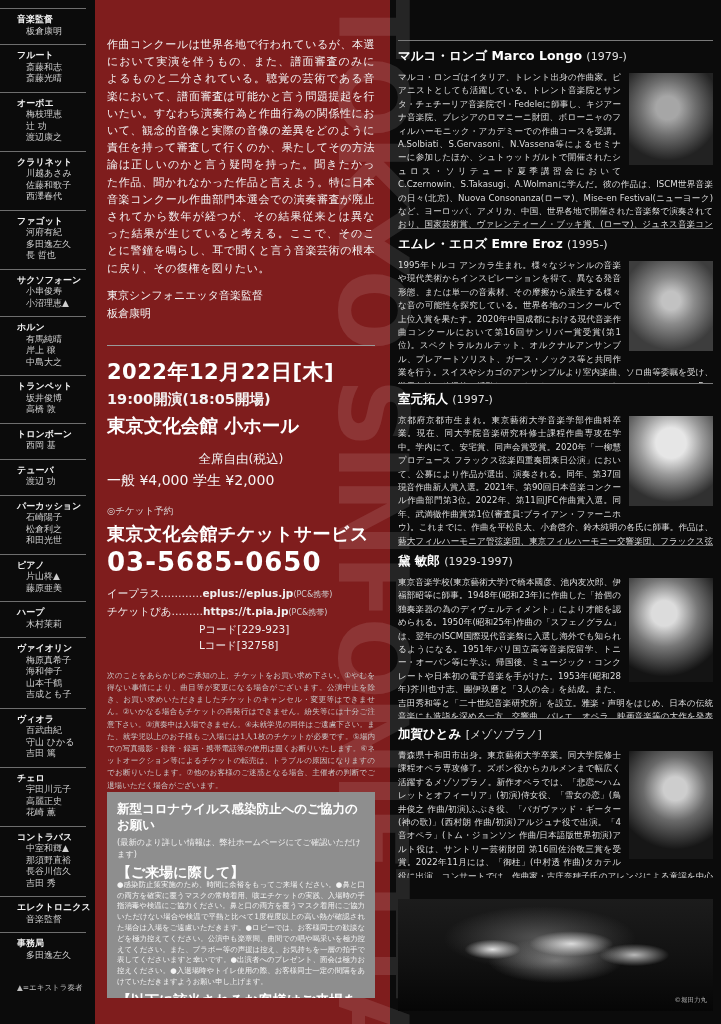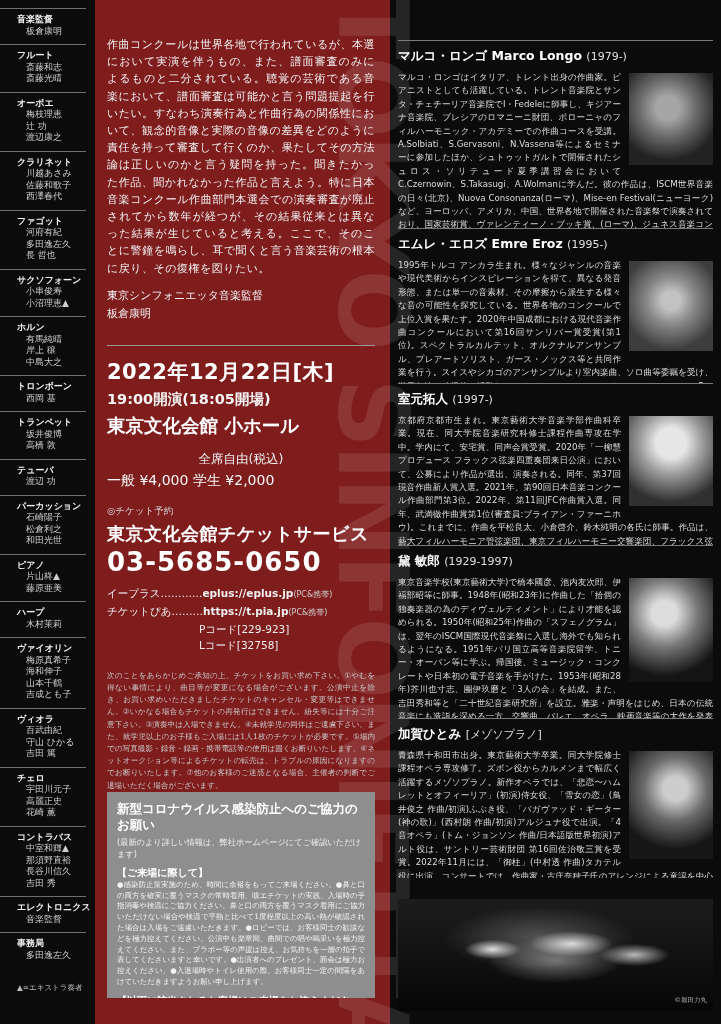--- a/index.html
+++ b/index.html
@@ -36,21 +36,21 @@
   .tphone { margin-top:1px; font-size:26px; font-weight:700; color:#fff; line-height:30px; letter-spacing:1px; }
   .outlets { margin-top:8px; }
   .orow { font-size:10.5px; color:#efefef; line-height:16px; white-space:nowrap; }
   .orow .url { font-weight:700; }
   .orow .note { font-size:8px; color:#cfcfcf; }
   .ocode { font-size:10.5px; color:#efefef; line-height:16px; padding-left:92px; }
   .tnotes { margin-top:17px; font-size:7.6px; line-height:12.2px; color:#c9c9c9; text-align:justify; }
   .covid { background:#8e8e8e; padding:9px 10px 8px 10px; height:206px; overflow:hidden; }
   .covid-title { font-size:12.5px; font-weight:700; color:#fff; line-height:16px; }
   .covid-sub { font-size:8.2px; color:#f0f0f0; line-height:12px; margin-top:3px; }
-  .covid-h { font-size:10px; font-weight:700; color:#fff; margin-top:7px; line-height:11px; }
+  .covid-h { font-size:14px; font-weight:700; color:#fff; margin-top:7px; line-height:11px; }
   .covid-b { font-size:7.4px; color:#f4f4f4; line-height:10.8px; text-align:justify; margin-top:2px; }
 
   
   .right { position:absolute; left:390px; top:0; width:331px; height:1024px; padding:0 8px; z-index:2; }
   .bio { overflow:hidden; }
   .bio::before { content:""; display:block; border-top:1px solid #7a7a7a; }
   .bio h3 { font-size:12.5px; font-weight:700; color:#fff; margin:7px 0 6px 0; line-height:16px; }
   .bio h3 .years { font-weight:400; font-size:11px; color:#e0e0e0; }
   .bio p { font-size:8.6px; line-height:13.4px; color:#dedede; text-align:justify; }
   .portrait { float:right; margin:2px 0 4px 8px; width:84px; background:#2a2a2a; }
@@ -124,30 +124,30 @@
       </div>
     <div class="rsec">
         <div class="rhead">ホルン</div>
         <div class="rmembers">
           <div>有馬純晴</div>
           <div>岸上 穣</div>
           <div>中島大之</div>
         </div>
       </div>
     <div class="rsec">
-        <div class="rhead">トロンボーン</div>
-        <div class="rmembers">
-          <div>西岡 基</div>
-        </div>
-      </div>
-    <div class="rsec">
         <div class="rhead">トランペット</div>
         <div class="rmembers">
           <div>坂井俊博</div>
           <div>高橋 敦</div>
+        </div>
+      </div>
+    <div class="rsec">
+        <div class="rhead">トロンボーン</div>
+        <div class="rmembers">
+          <div>西岡 基</div>
         </div>
       </div>
     <div class="rsec">
         <div class="rhead">テューバ</div>
         <div class="rmembers">
           <div>渡辺 功</div>
         </div>
       </div>
     <div class="rsec">
         <div class="rhead">パーカッション</div>

